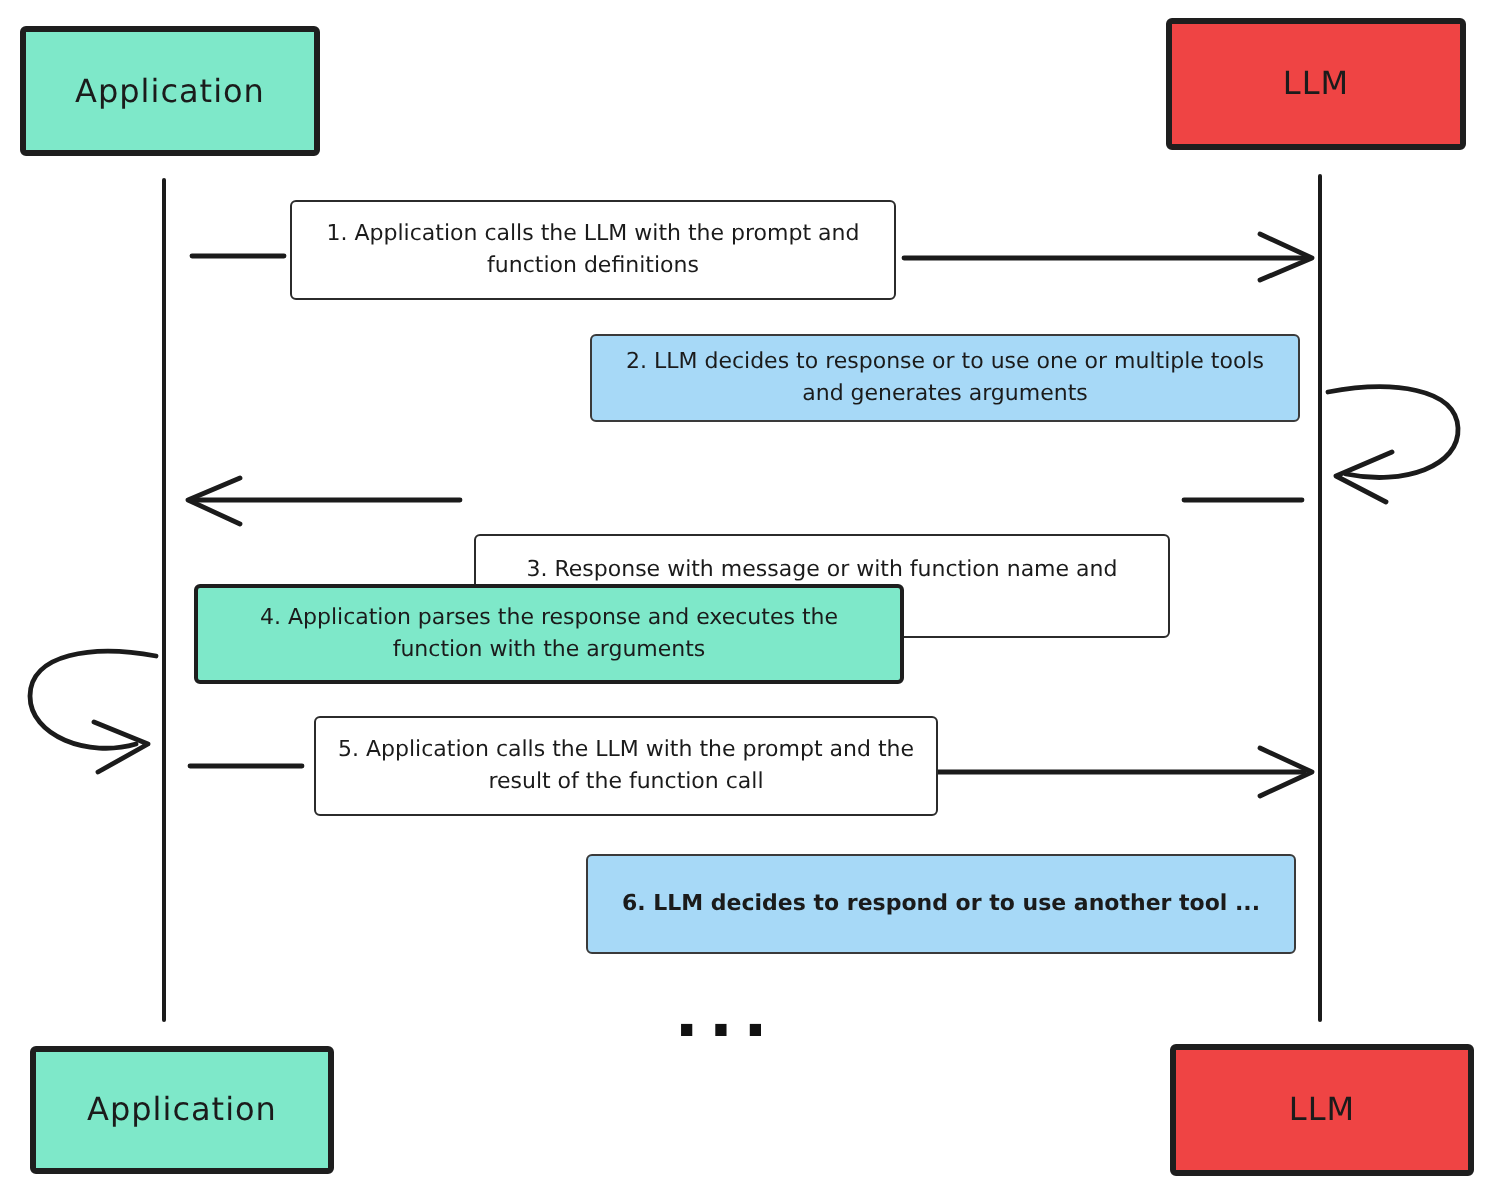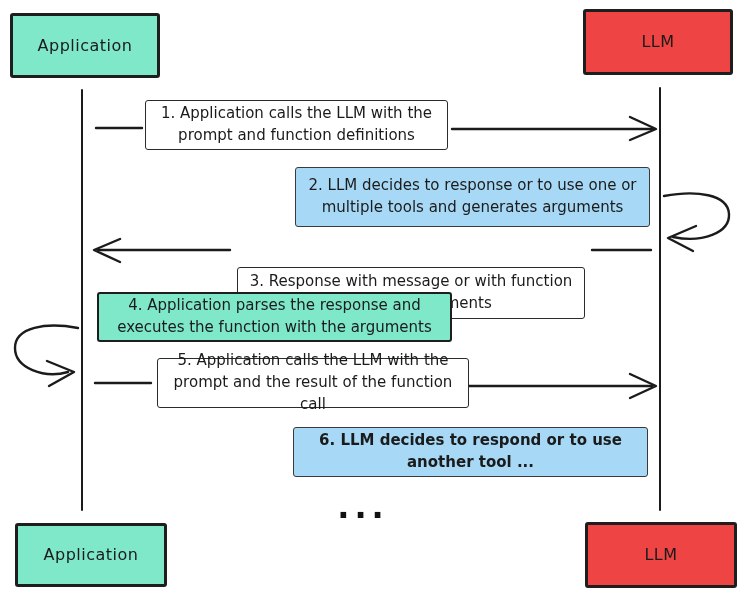--- a/index.html
+++ b/index.html
@@ -18,37 +18,37 @@
     box-sizing:border-box;
     border-radius:3px;
     line-height:1.45;
   }
   .actor{
     border:3px solid #1e1e1e;
     font-size:16px;
     letter-spacing:0.5px;
   }
   .msg{
-    font-size:15px;
+    font-size:11px;
     padding:2px 8px;
     text-align:center;
   }
   .msg-white{background:#ffffff;border:1.6px solid #2b2b2b;}
   .msg-green{background:#7ee8c9;border:2.4px solid #1e1e1e;}
   .msg-blue{background:#a7d9f7;border:1.6px solid #3a3a3a;}
   .fill-green{background:#7ee8c9;}
   .fill-blue{background:#ef4444;}
 
   #actor-tl{left:10px;top:13px;width:150px;height:65px;}
   #actor-tr{left:583px;top:9px;width:150px;height:66px;}
   #actor-bl{left:15px;top:523px;width:152px;height:64px;}
   #actor-br{left:585px;top:522px;width:152px;height:66px;}
 
   #msg1{left:145px;top:100px;width:303px;height:50px;}
-  #msg2{left:295px;top:167px;width:355px;height:60px;}
+  #msg2{left:295px;top:167px;width:355px;height:44px;}
   #msg3{left:237px;top:227px;width:348px;height:52px;margin-top:40px;}
   #msg4{left:97px;top:292px;width:355px;height:50px;}
   #msg5{left:157px;top:358px;width:312px;height:50px;}
   #msg6{left:293px;top:427px;width:355px;height:50px;font-weight:bold;}
 
   #ellipsis{
     position:absolute;left:333px;top:488px;width:60px;
     font-size:32px;font-weight:bold;letter-spacing:5px;
     text-align:center;color:#111;
   }

